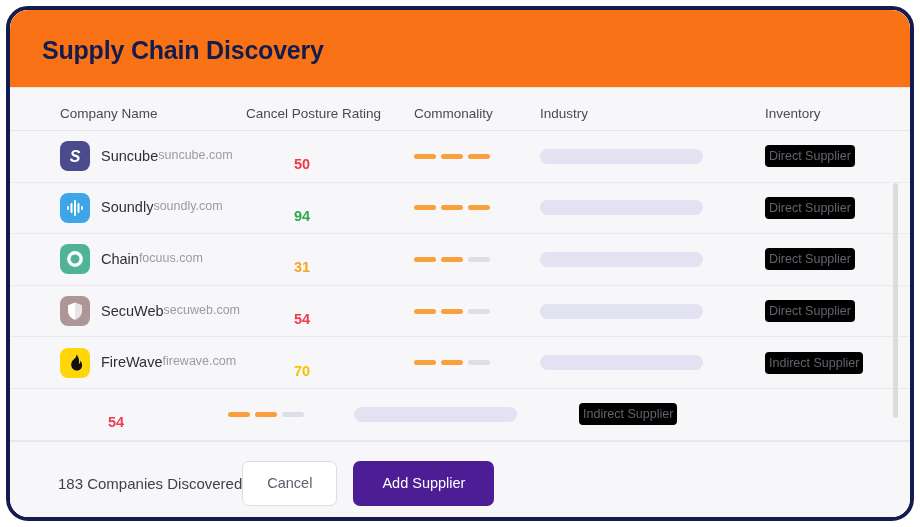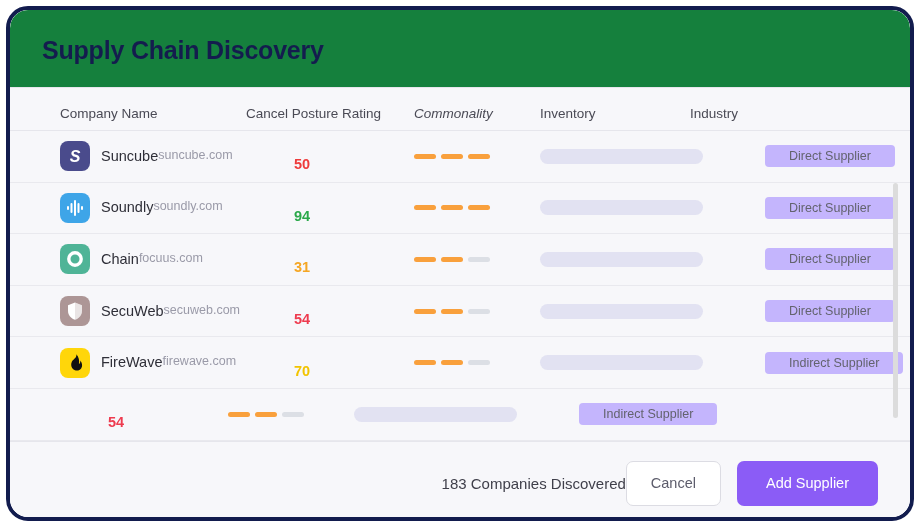--- a/index.html
+++ b/index.html
@@ -25,21 +25,21 @@
     border-radius: 18px;
     display: flex;
     flex-direction: column;
     overflow: hidden;
   }
 
   
   .titlebar {
     flex: 0 0 auto;
     padding: 26px 32px 22px 32px;
-    background: #15803d;
+    background: #f97316;
   }
   .title {
     font-size: 25px;
     font-weight: bold;
     color: #141c4e;
     letter-spacing: -0.2px;
   }
 
   
   .thead {
@@ -56,21 +56,21 @@
     font-size: 13.5px;
     color: #4a4a55;
     font-weight: normal;
     white-space: nowrap;
     margin-top: 8px;
   }
 
   
   .c-name   { width: 186px; flex: 0 0 186px; }
   .c-rating { width: 168px; flex: 0 0 168px; }
-  .c-common { width: 126px; flex: 0 0 126px; font-style: italic; }
+  .c-common { width: 126px; flex: 0 0 126px; }
   .c-ind    { width: 225px; flex: 0 0 225px; }
   .c-inv    { width: 150px; flex: 0 0 150px; }
 
   
   .tbody-wrap {
     position: relative;
     flex: 1 1 auto;
     overflow: hidden;
     background: #f7f7fa;
   }
@@ -119,87 +119,87 @@
   
   .skel {
     width: 163px; height: 15px;
     border-radius: 8px;
     background: #e2e2f2;
   }
 
   
   .badge {
     display: inline-block;
-    background: #c4b5fd;
+    background: #000000;
     color: #63636e;
     font-size: 12.5px;
     border-radius: 4px;
-    padding: 4px 24px;
+    padding: 4px 4px;
     white-space: nowrap;
   }
 
   
   .sbar {
     position: absolute;
     right: 12px;
     width: 5px;
     border-radius: 3px;
     background: #dcdcdc;
   }
 
   
   .footer {
     flex: 0 0 auto;
     height: 76px;
     display: flex;
     align-items: center;
-    justify-content: flex-end;
+    justify-content: flex-start;
     padding: 8px 32px 0 48px;
     background: #f7f7fa;
     border-top: 1px solid #e6e6ec;
   }
   .count { font-size: 15px; color: #3f3f4a; }
   .btns { display: flex; align-items: center; gap: 16px; }
   .btn {
     font-size: 14.5px;
     border-radius: 7px;
     cursor: pointer;
     line-height: 1;
     font-family: "Liberation Sans", sans-serif;
   }
   .btn-cancel {
     background: #ffffff;
     color: #5c5c6b;
     border: 1px solid #dcdce3;
     padding: 14px 24px;
   }
   .btn-primary {
-    background: #8b5cf6;
+    background: #4c1d95;
     color: #ffffff;
     border: none;
     padding: 15px 29px;
     font-weight: normal;
   }
 </style>
 </head>
 <body>
 
 <div class="frame">
   <div class="inner">
 
     <div class="titlebar">
       <div class="title">Supply Chain Discovery</div>
     </div>
 
     <div class="thead">
       <div class="th c-name">Company Name</div>
       <div class="th c-rating">Cancel Posture Rating</div>
       <div class="th c-common">Commonality</div>
+      <div class="th c-ind">Industry</div>
       <div class="th c-inv">Inventory</div>
-      <div class="th c-ind">Industry</div>
     </div>
 
     <div class="tbody-wrap">
       <div class="tbody" id="tbody">
           <div class="row">
             <div class="company c-name">
               <div class="logo" style="background: rgb(74, 75, 140);">
                 <svg width="30" height="30" viewBox="0 0 30 30">
                   <text x="15" y="21" text-anchor="middle" font-family="Liberation Sans, sans-serif" font-size="16" font-weight="bold" font-style="italic" fill="#ffffff">S</text>
                 </svg>

